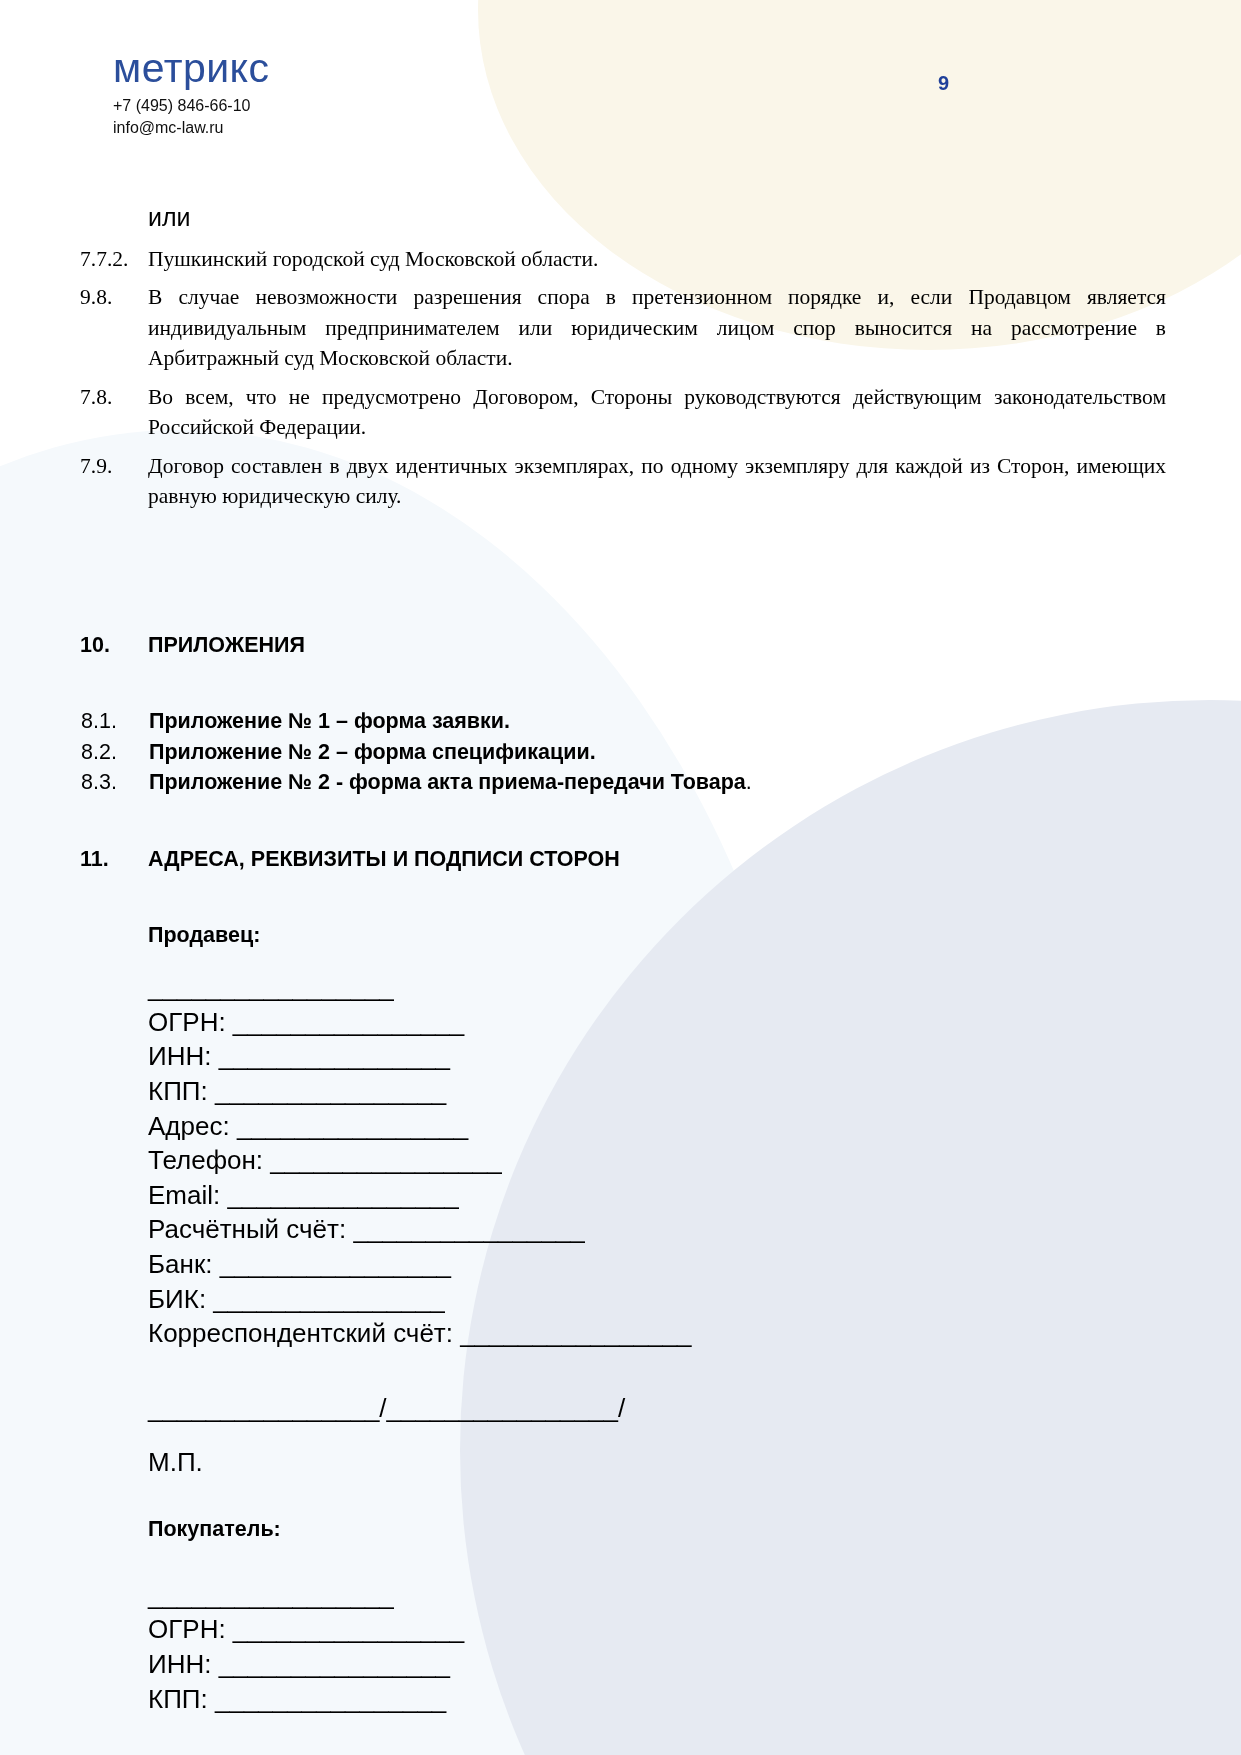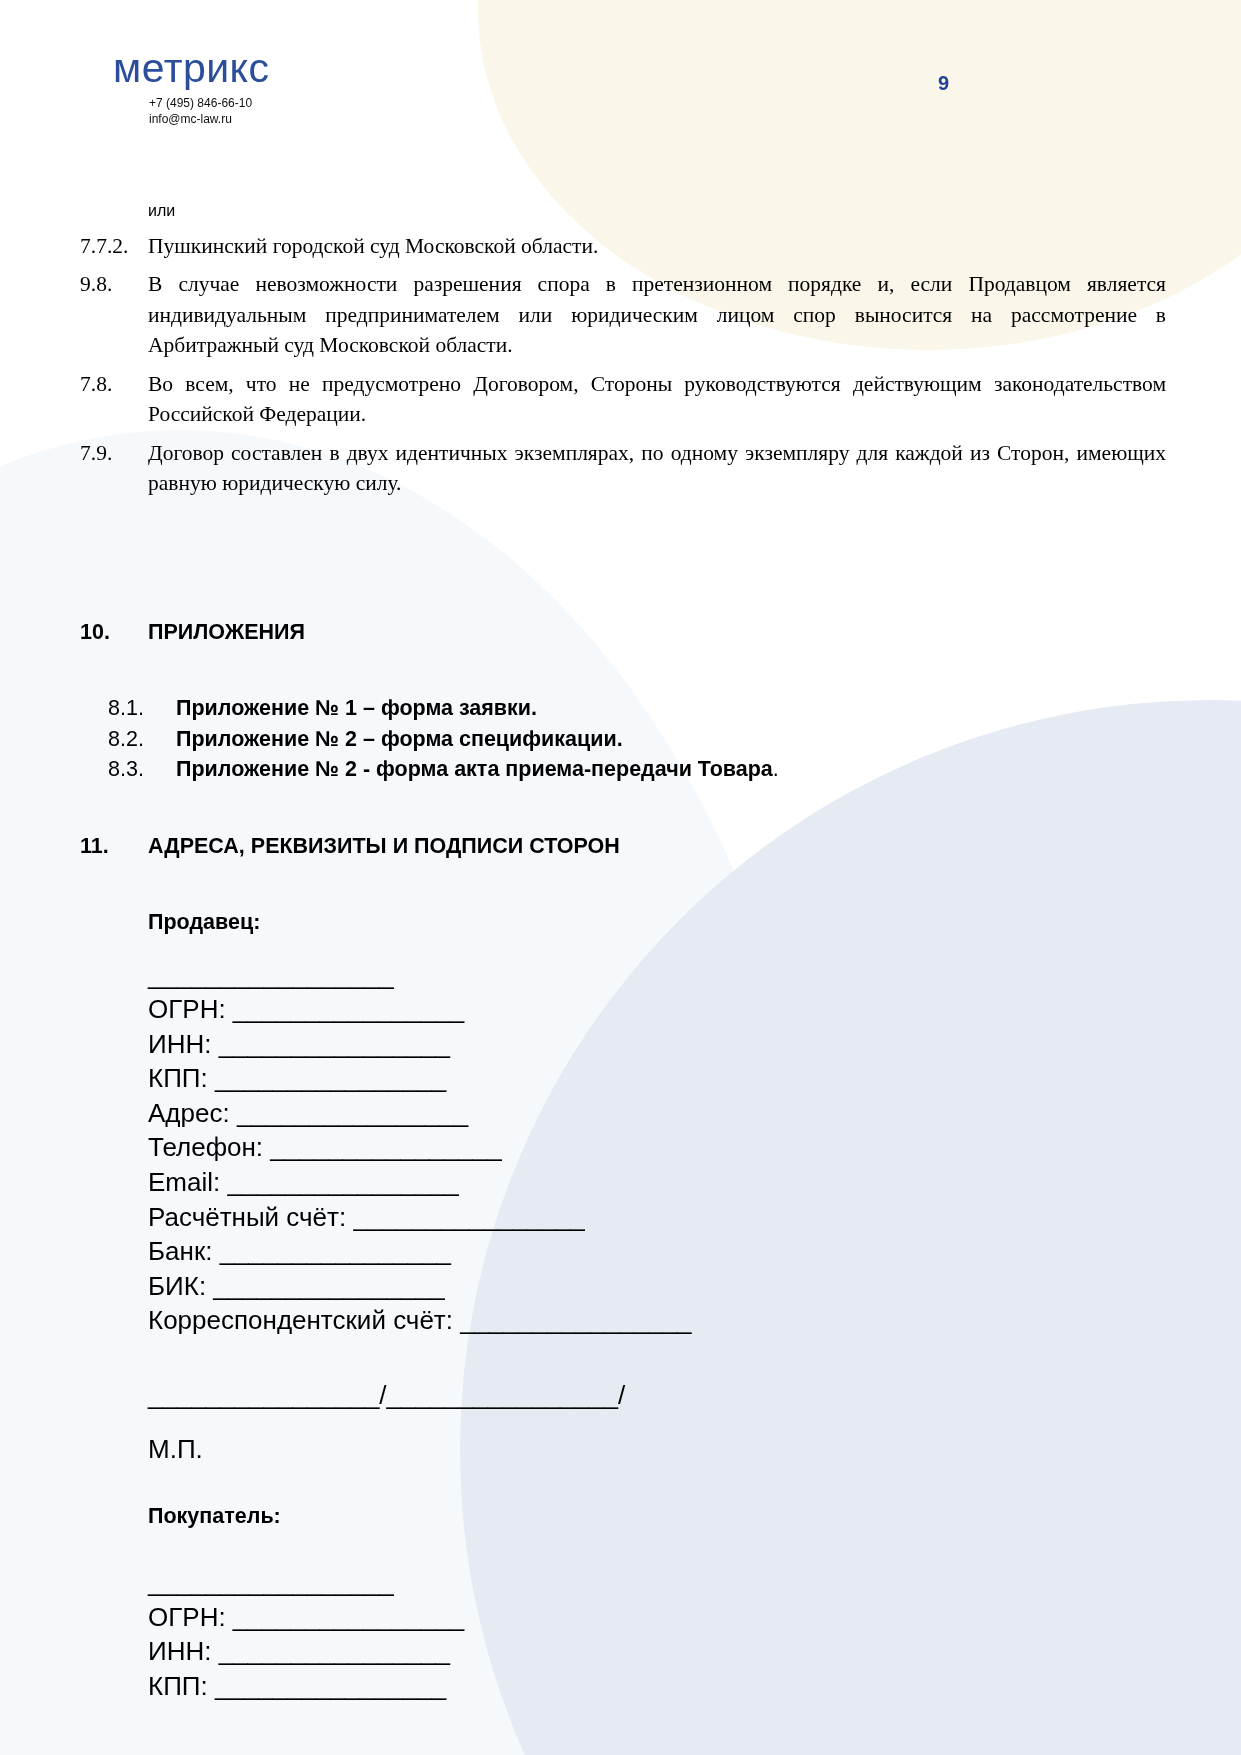--- a/index.html
+++ b/index.html
@@ -74,24 +74,23 @@
   .brand-name {
     font-size: 41px;
     font-weight: 400;
     color: #2b4e9b;
     letter-spacing: 0.5px;
     line-height: 1;
     margin: 0;
   }
   .brand-contacts {
     margin-top: 6px;
-    font-size: 12px;
+    font-size: 16px;
     line-height: 1.35;
     color: #101010;
-    margin-left: 36px;
   }
   .page-number {
     position: absolute;
     right: 55px;
     top: 72px;
     font-size: 20px;
     font-weight: bold;
     color: #20409a;
   }
 
@@ -117,40 +116,40 @@
     white-space: nowrap;
   }
   .clause .txt {
     flex: 1 1 auto;
     text-align: justify;
     text-justify: inter-word;
   }
   .clause .txt.nojust { text-align: left; }
   .plain-line {
     padding: 0 75px 0 148px;
-    font-size: 16px;
+    font-size: 25px;
     line-height: 1.42;
     color: #000;
   }
 
   .section-head {
     display: flex;
     align-items: flex-end;
     padding: 0 75px 0 80px;
     font-size: 21.5px;
     font-weight: bold;
     line-height: 1.42;
     color: #000;
   }
   .section-head .num { flex: 0 0 68px; }
 
   .app-item {
     display: flex;
     align-items: flex-start;
-    padding: 0 75px 0 108px;
+    padding: 0 75px 0 81px;
     font-size: 21.5px;
     line-height: 1.42;
     color: #000;
   }
   .app-item .num { flex: 0 0 68px; font-weight: normal; }
   .app-item .txt { font-weight: bold; }
   .app-item .txt .tail { font-weight: normal; }
   .spacer-md { height: 46px; }
   .spacer-lg { height: 72px; }
 

